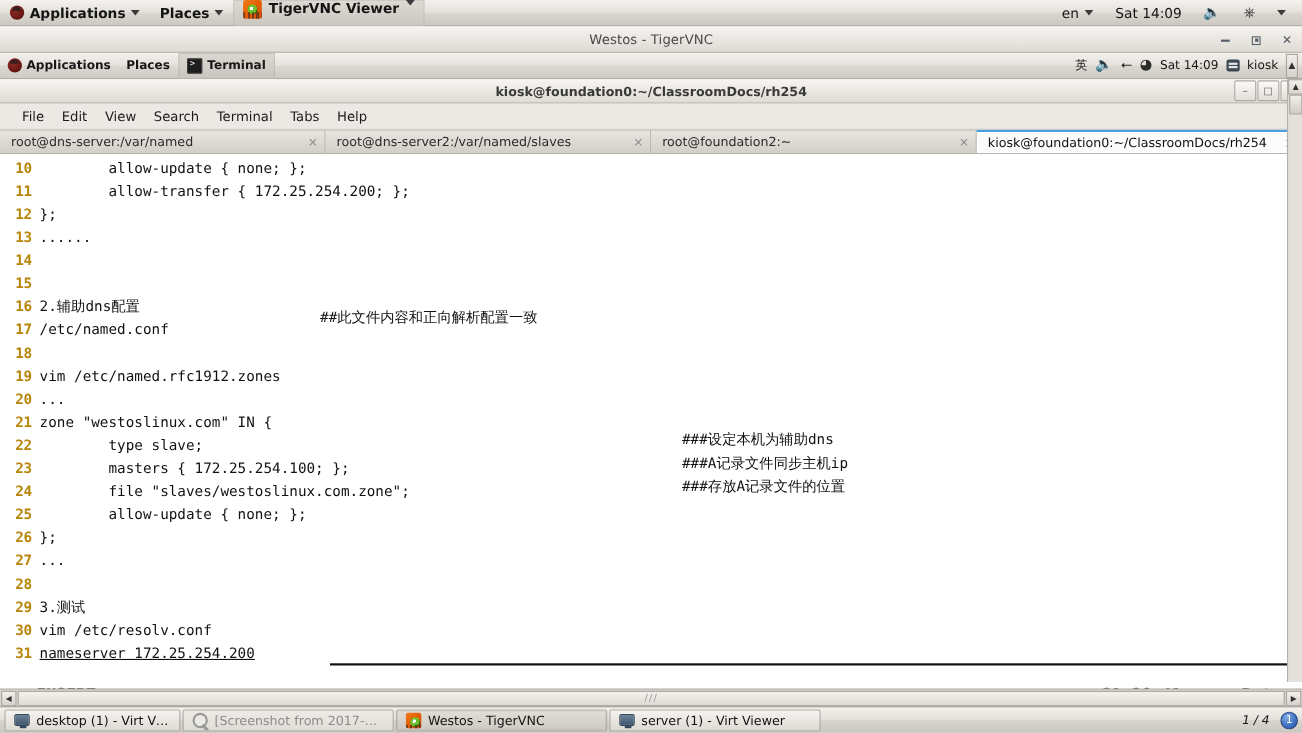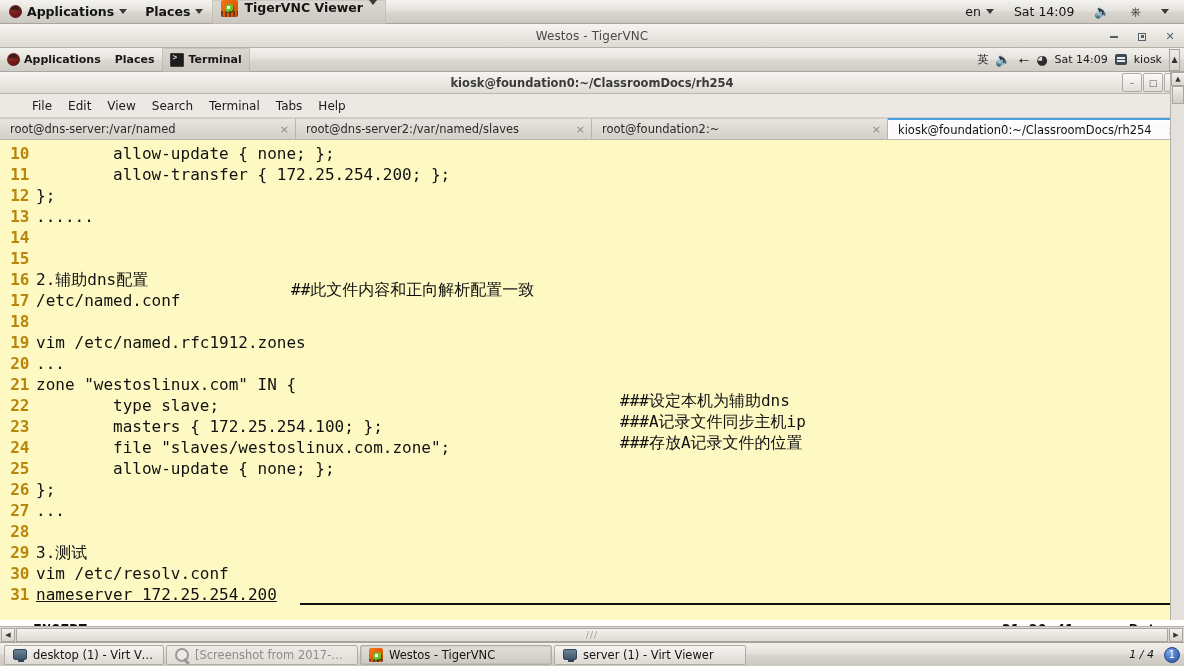--- a/index.html
+++ b/index.html
@@ -116,21 +116,21 @@
   .term-title{ font-size:11.5px; color:#3a3a3a; font-weight:600; }
   .term-wbtns{ position:absolute; right:0; top:1px; display:flex; align-items:center; gap:0; }
   .twb{
     width:20px;height:19px; margin-left:1px;
     background:linear-gradient(to bottom,#fbfaf8,#e2dfd9);
     border:1px solid #b0aca5; border-radius:2px;
     display:flex;align-items:center;justify-content:center; color:#5a5a5a; font-size:9px;
   }
   .term-menubar{
     height:24px; background:#ece9e4; border-bottom:1px solid #d2cec8;
-    display:flex; align-items:center; padding-left:24px; font-size:12px; color:#1b1b1b;
+    display:flex; align-items:center; padding-left:12px; font-size:12px; color:#1b1b1b;
   }
   .tm-item{ padding:2px 8px; }
 
   
   .tabbar{
     height:22px; display:flex; align-items:stretch;
     background:#d9d5cf; border-bottom:1px solid #b9b5ae;
   }
   .tab{
     flex: 1 1 0; min-width:0;
@@ -146,23 +146,23 @@
     box-shadow: inset 0 0 0 1px #ffffff;
   }
   .tab-label{ overflow:hidden; white-space:nowrap; text-overflow:ellipsis; }
   .tab-close{
     position:absolute; right:6px; top:50%; transform:translateY(-50%);
     font-size:11px; color:#8b8b8b; line-height:1;
   }
 
   
   .term-body{
-    flex:1 1 auto; background:#fef9c3; position:relative;
+    flex:1 1 auto; background:#ffffff; position:relative;
     font-family:"DejaVu Sans Mono","Liberation Mono", monospace;
-    font-size:16px; line-height:21px;
+    font-size:13px; line-height:21px;
     padding: 3px 0 0 0; overflow:hidden;
   }
   .vline{ display:flex; height:21px; align-items:baseline; white-space:pre; }
   .lnum{
     width:36px; flex:none; text-align:right; padding-right:7px;
     color:#b8860b; font-weight:700; letter-spacing:-.3px;
   }
   .code{ color:#111; flex:none; }
   .code.cursorline{ text-decoration: underline; text-decoration-thickness:1px; }
   .cmt{

